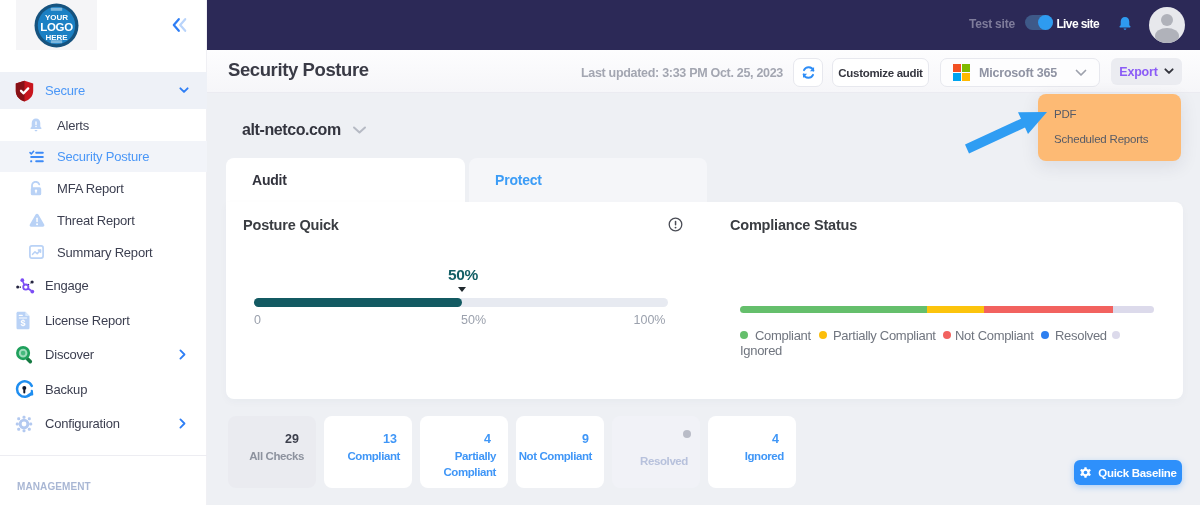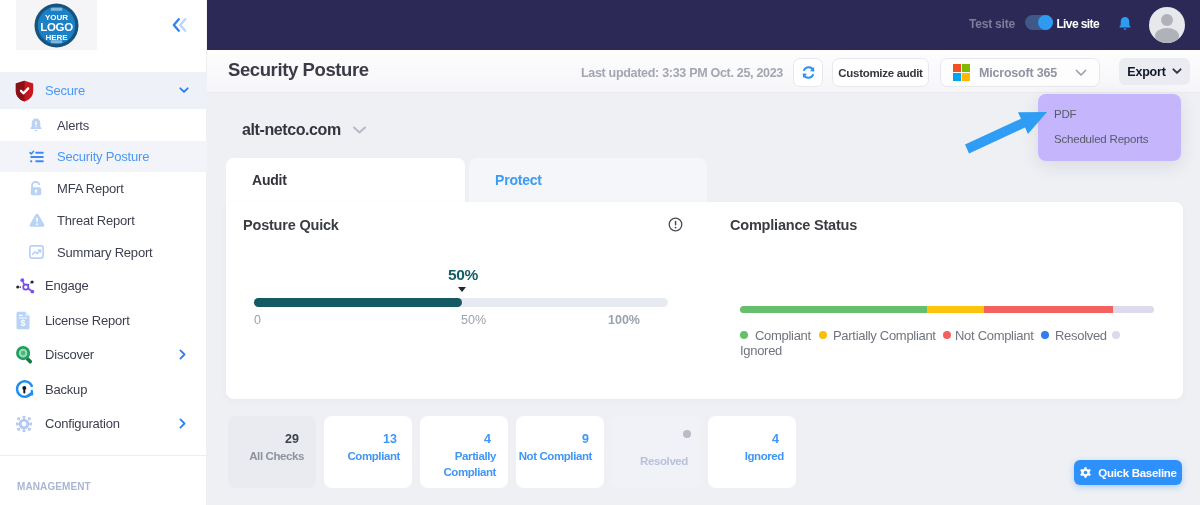--- a/index.html
+++ b/index.html
@@ -17,21 +17,21 @@
 
   
   #header { left:207px; top:50px; width:993px; height:43px; background:linear-gradient(#fdfdfe,#f6f6f9); border-bottom:1px solid #ebebf1; }
   #h1 { left:21px; top:9px; font-size:18.5px; font-weight:700; color:#3a3b46; letter-spacing:-.4px; }
   #lastupd { right:417px; white-space:nowrap; top:16px; font-size:12.5px; font-weight:700; color:#a3a6b1; letter-spacing:-.3px; }
   .hbtn { top:8px; height:29px; background:#fff; border:1px solid #e7e8ee; border-radius:7px; display:flex; align-items:center; justify-content:center; }
   #refreshbtn { left:586px; width:30px; }
   #custbtn { left:625px; width:97px; white-space:nowrap; font-size:11.5px; font-weight:700; color:#35363f; letter-spacing:-.3px; }
   #msbtn { left:733px; width:160px; justify-content:flex-start; padding-left:12px; background:#fdfdfe; }
   #msbtn .mstxt { color:#8f93a3; font-size:12.5px; font-weight:700; margin-left:9px; letter-spacing:-.2px; }
-  #exportbtn { left:904px; top:8px; width:71px; height:27px; background:#ebecf1; border:none; border-radius:6px; font-size:12.5px; font-weight:700; color:#0f172a; letter-spacing:-.2px;margin-left:8px; }
+  #exportbtn { left:904px; top:8px; width:71px; height:27px; background:#ebecf1; border:none; border-radius:6px; font-size:12.5px; font-weight:700; color:#8b5cf6; letter-spacing:-.2px; }
 
   
   #sidebar { left:0; top:0; width:207px; height:505px; background:#fff; border-right:1px solid #f0f0f4; }
   #logobox { left:16px; top:0; width:81px; height:50px; background:#f5f5f7; }
   #collapse { left:171px; top:17px; }
   .mrow { left:0; width:207px; display:flex; align-items:center; }
   .mrow .txt { font-size:13px; font-weight:400; color:#3c3f50; letter-spacing:-.2px; }
   .blue { color:#4b97f7 !important; }
   .icon1 { position:absolute; left:15px; }  
   .icon2 { position:absolute; left:29px; }  
@@ -60,21 +60,21 @@
   .dot { position:absolute; width:8px; height:8px; border-radius:50%; }
   .leg { position:absolute; font-size:13px; white-space:nowrap; color:#70757f; letter-spacing:-.3px; }
 
   
   .bcard { top:416px; width:88px; height:72px; border-radius:8px; background:#fff; text-align:right; padding:16px 12px 0 0; }
   .bnum { font-size:12.5px; font-weight:700; color:#3f96f7; line-height:15px; margin-bottom:1px; }
   .blab { white-space:nowrap; font-size:11.5px; font-weight:700; color:#3f96f7; line-height:16px; letter-spacing:-.4px; }
   #qb { left:1074px; top:460px; width:108px; height:25px; background:#2e90fb; border-radius:6px; color:#fff; font-size:11.5px; letter-spacing:-.3px; white-space:nowrap; font-weight:700; display:flex; align-items:center; justify-content:center; box-shadow:0 2px 6px rgba(46,144,251,.35); }
 
   
-  #ddown { left:1038px; top:94px; width:143px; height:67px; background:#c4b5fd; border-radius:8px; box-shadow:0 5px 18px rgba(40,40,70,.10); }
+  #ddown { left:1038px; top:94px; width:143px; height:67px; background:#fdba74; border-radius:8px; box-shadow:0 5px 18px rgba(40,40,70,.10); }
   .dditem { position:absolute; left:16px; font-size:11.5px; color:#565b67; letter-spacing:-.2px; }
 </style>
 </head>
 <body>
 
 <div class="abs" id="topbar">
   <div class="abs" id="testsite">Test site</div>
   <div class="abs" id="toggle">
       <div class="knob"></div>
     </div>
@@ -272,21 +272,21 @@
     <rect x="6.8" y="3.8" width="1.5" height="4.6" rx="0.7" fill="#4a4c55"></rect>
     <circle cx="7.55" cy="10.6" r="0.95" fill="#4a4c55"></circle>
   </svg>
 <div class="abs" id="pct">50%</div>
 <div class="abs" id="marker"></div>
 <div class="abs" id="ptrack">
     <div class="abs" id="pfill"></div>
   </div>
 <div class="abs axlab" style="left:254px;">0</div>
 <div class="abs axlab" style="left:461px;">50%</div>
-<div class="abs axlab" style="left:608px;width:39px;text-align:left;font-weight:bold;">100%</div>
+<div class="abs axlab" style="left:630px;width:39px;text-align:center;">100%</div>
 
 <div class="abs ctitle" id="cstitle">Compliance Status</div>
 <div class="abs" id="cbar">
   <div class="seg" style="width:187px;background:#65bf6c;"></div>
   <div class="seg" style="width:57px;background:#fcc40d;"></div>
   <div class="seg" style="width:129px;background:#f2625f;"></div>
   <div class="seg" style="width:41px;background:#dcdaeb;"></div>
 </div>
 <div class="dot" style="left:740px;top:331px;background:#65bf6c;"></div>
 <div class="leg" style="left:755px;top:328px;">Compliant</div>

